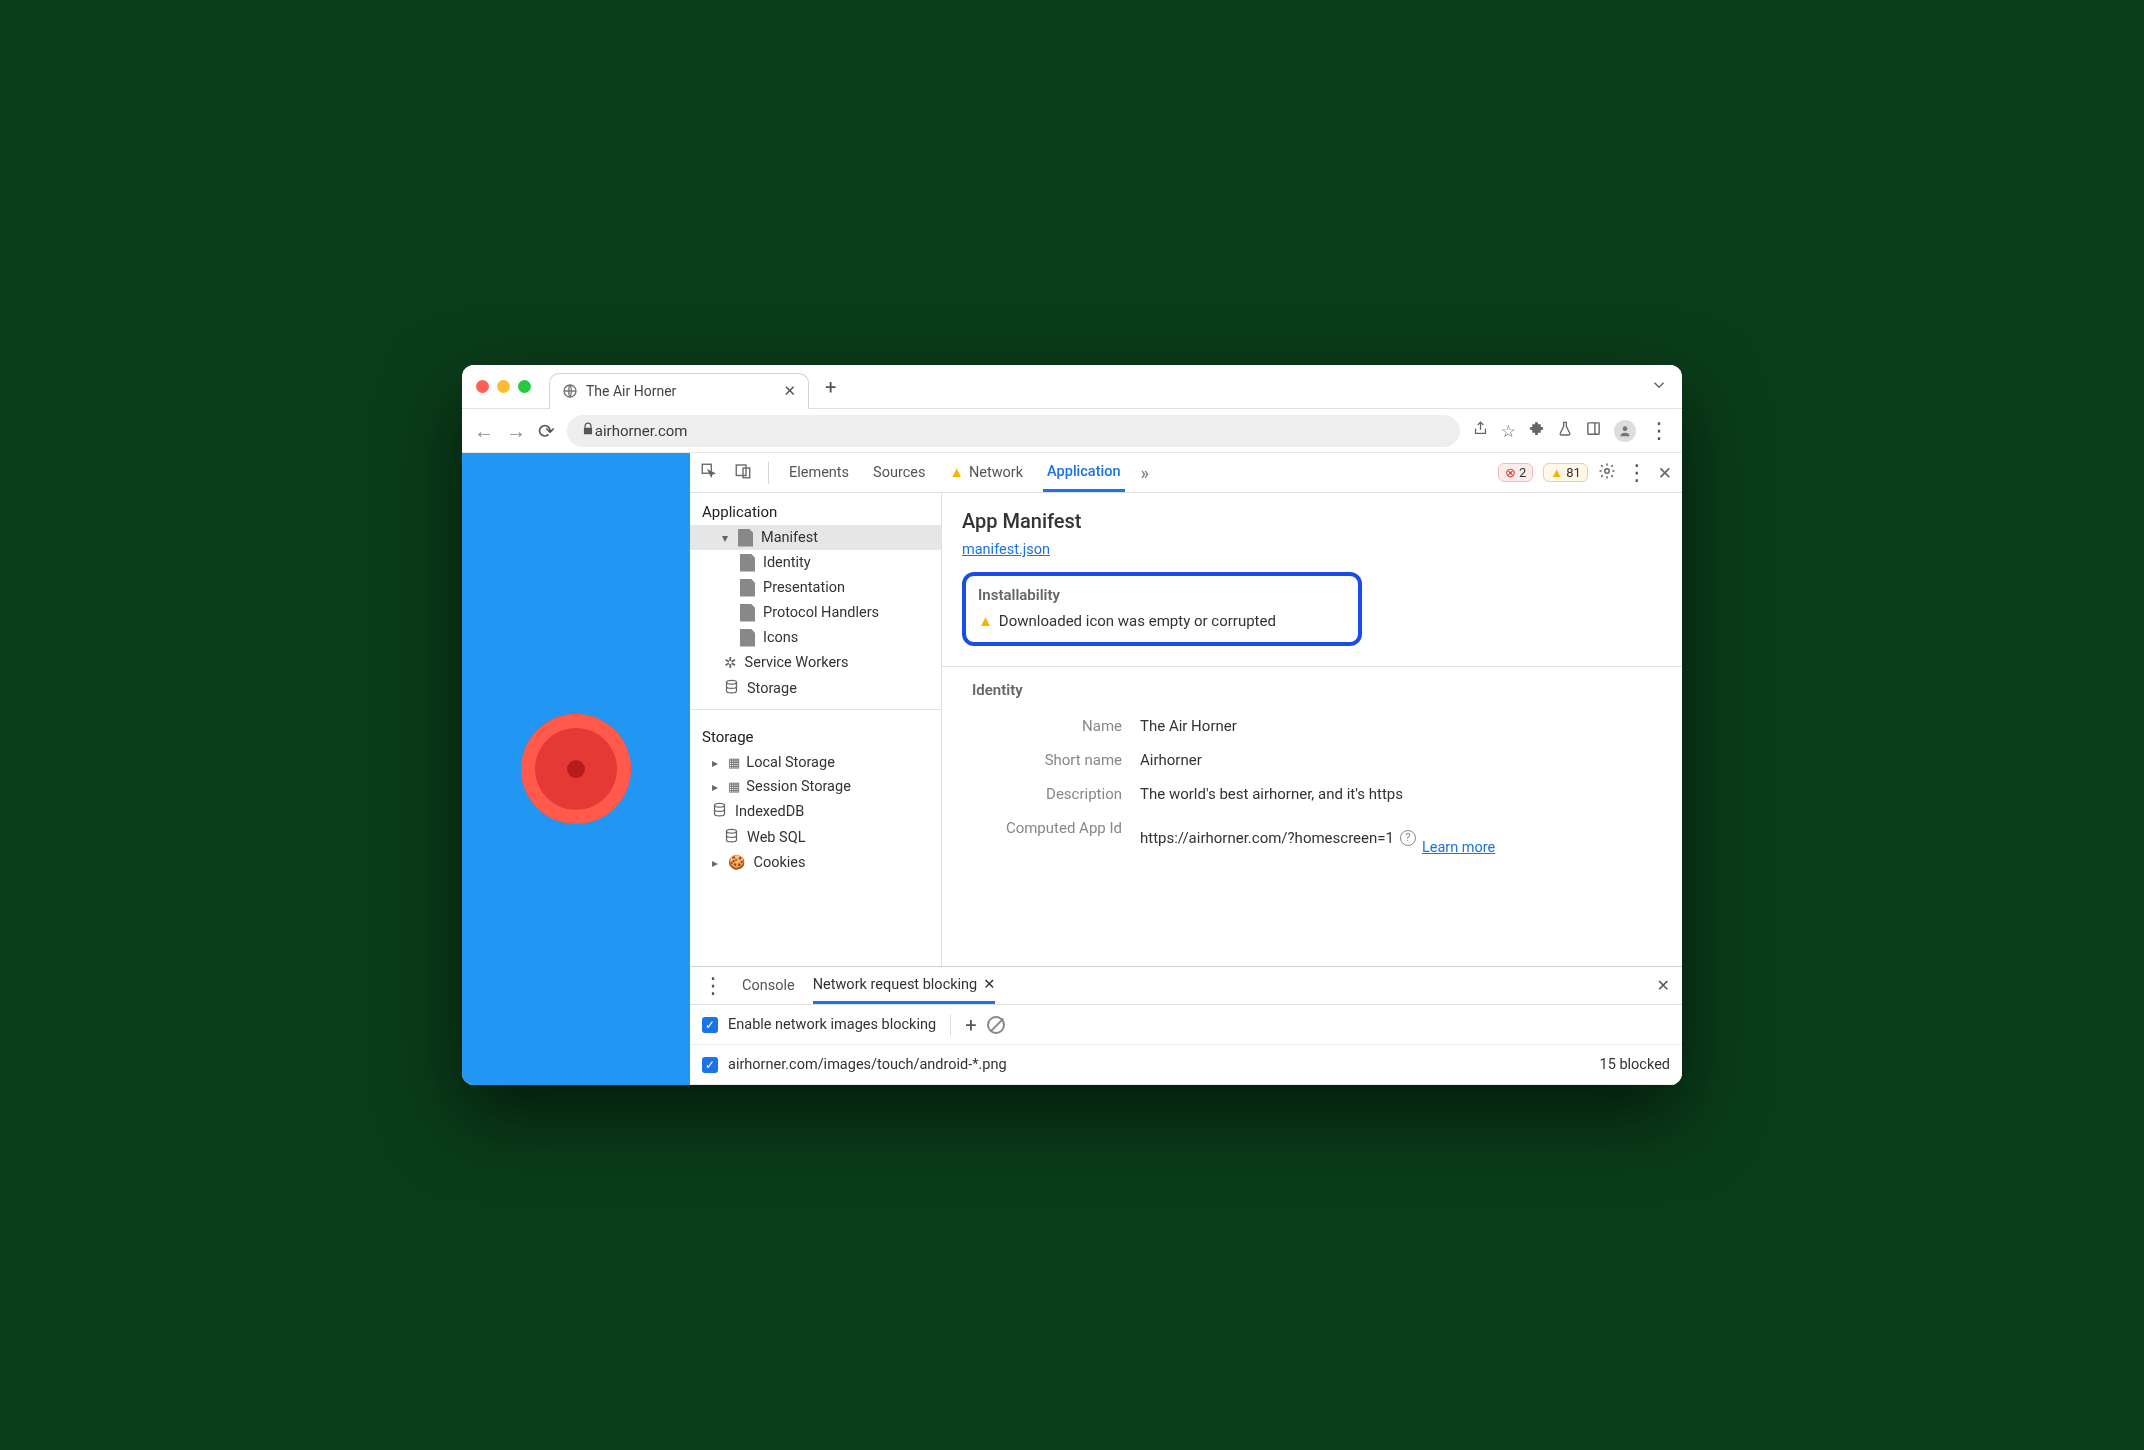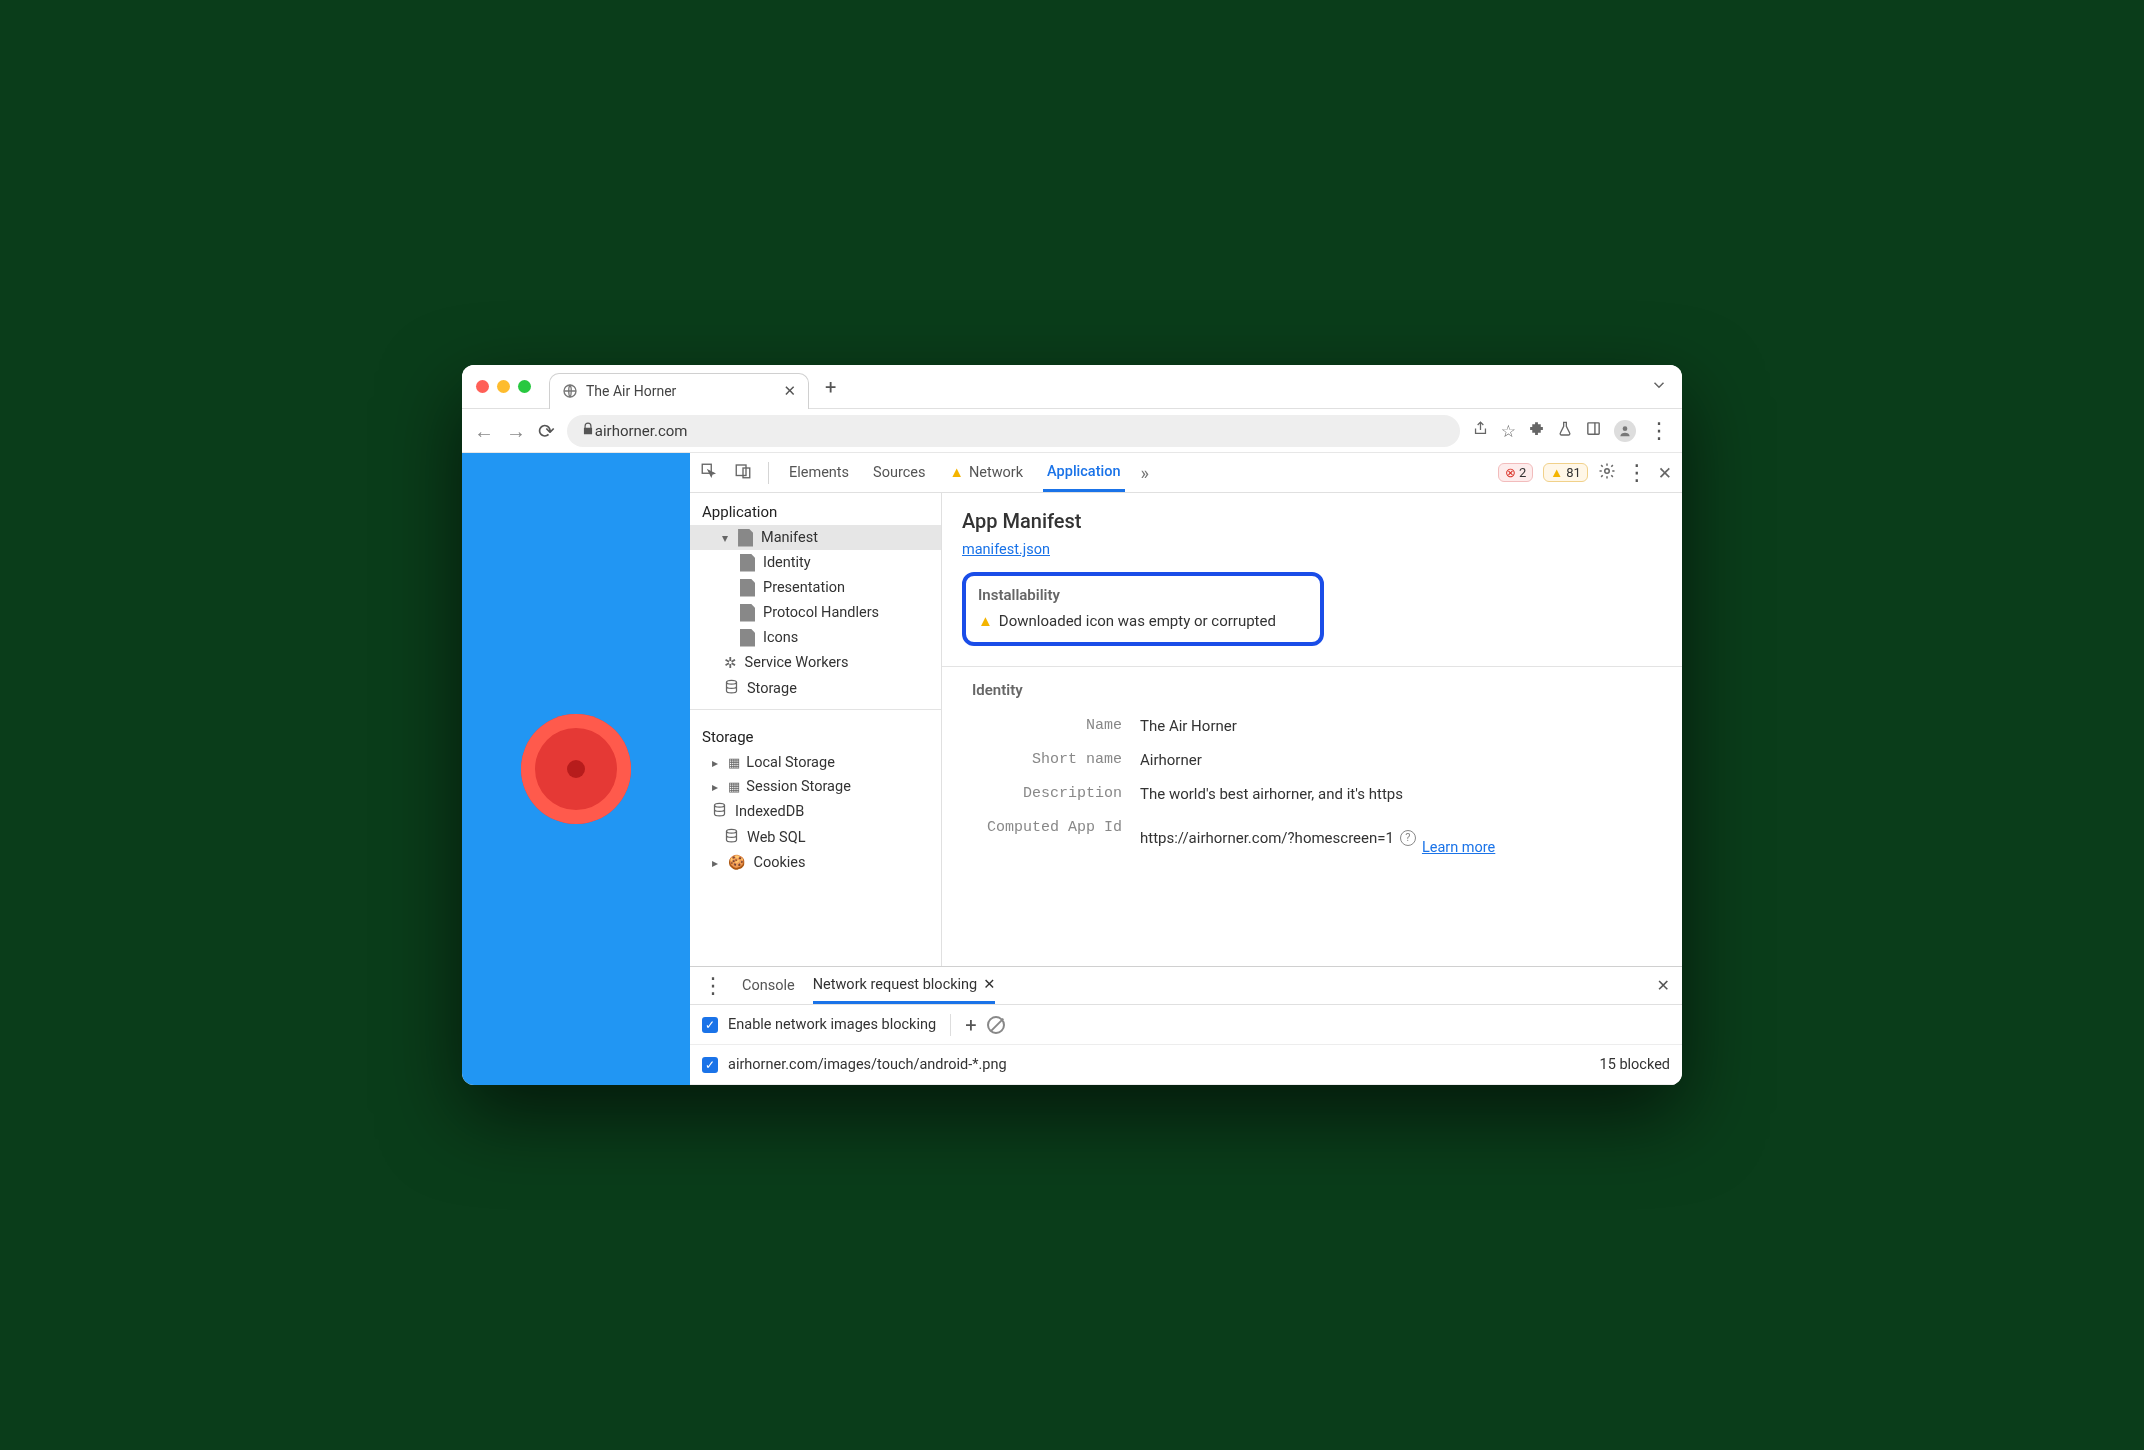--- a/index.html
+++ b/index.html
@@ -146,29 +146,29 @@
 
 .main { flex: 1; overflow: auto; padding: 16px 20px; }
 .h1 { font-size: 20px; font-weight: 500; color: #333; margin-bottom: 6px; }
 .link { color: #1a73e8; text-decoration: underline; font-size: 14.5px; margin-top: 20px; }
 
 .install-box {
   border: 4px solid #1a4de8;
   border-radius: 12px;
   padding: 10px 12px 12px;
   margin: 14px 0 8px;
-  width: 362px;
+  width: 400px;
 }
 .install-box .title { font-weight: 600; color: #666; font-size: 15px; margin-bottom: 8px; }
 .install-box .msg { display: flex; align-items: center; gap: 6px; font-size: 15px; color: #333; }
 .hr2 { border: none; border-top: 1px solid #e3e3e3; margin: 20px -20px 14px; }
 
 .section-title { font-weight: 600; color: #666; font-size: 15px; margin: 6px 0 10px 10px; }
 .field-row { display: flex; gap: 18px; padding: 8px 0; font-size: 15px; }
-.field-label { width: 160px; text-align: right; color: #888; font-family: Liberation Mono, monospace; }
+.field-label { width: 160px; text-align: right; color: #888; }
 .field-value { color: #333; flex: 1; display: flex; align-items: center; gap: 6px; }
 .help { width: 16px; height: 16px; border: 1.5px solid #888; border-radius: 50%; display: inline-flex; align-items: center; justify-content: center; font-size: 11px; color: #888; }
 
 .drawer { border-top: 1px solid #d0d0d0; }
 .drawer-tabs {
   height: 38px; display: flex; align-items: center; gap: 18px;
   padding: 0 12px; border-bottom: 1px solid #e0e0e0; font-size: 14.5px; color: #555;
 }
 .drawer-tab { display: flex; align-items: center; gap: 6px; height: 100%; }
 .drawer-tab.active { color: #333; border-bottom: 3px solid #1a73e8; }

